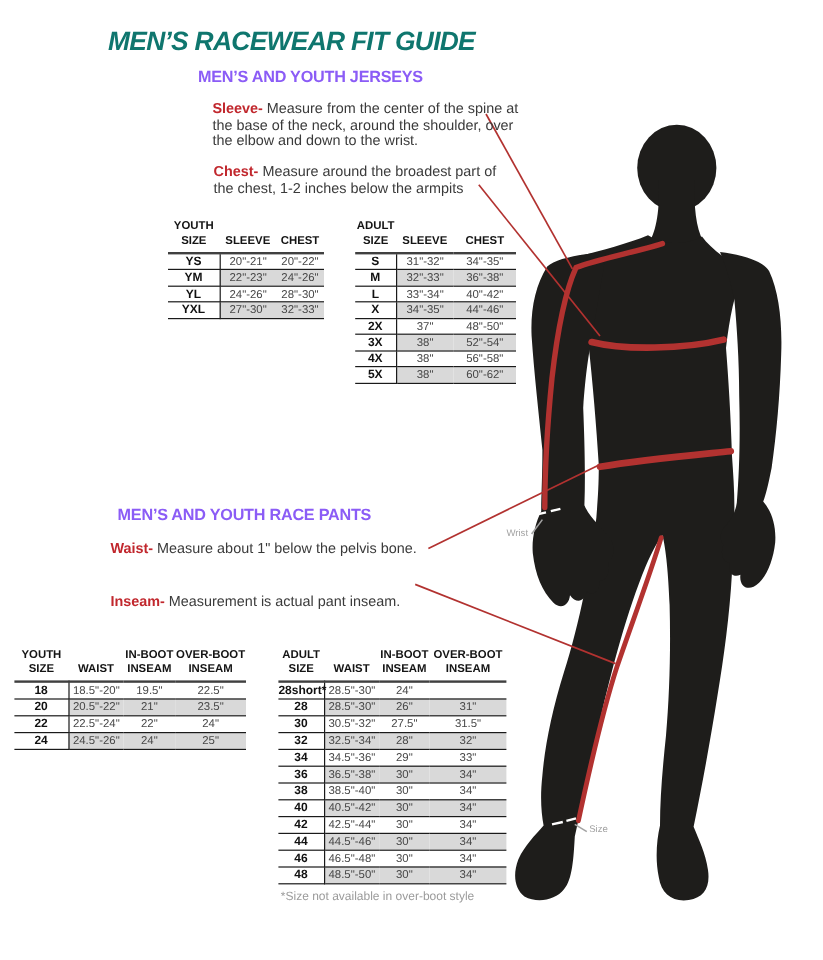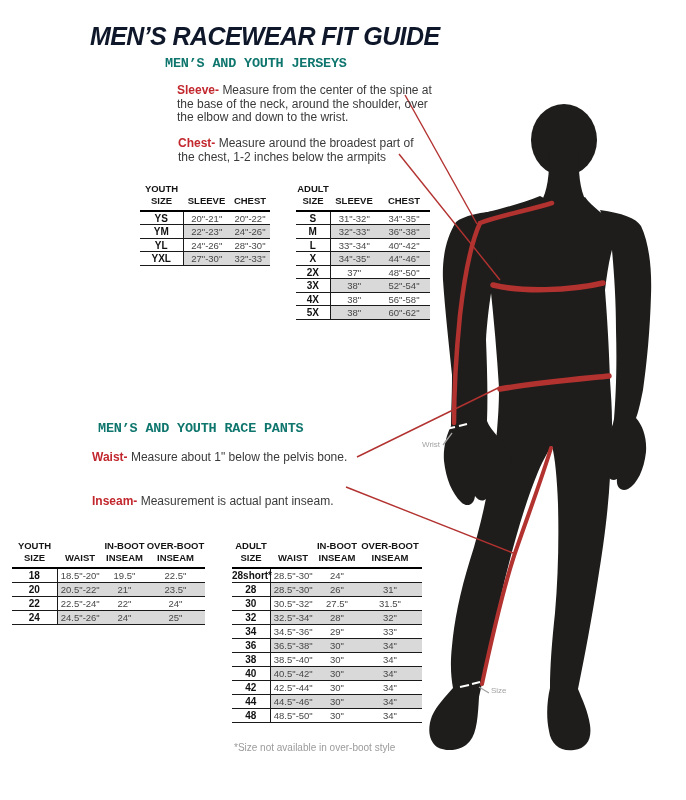--- a/index.html
+++ b/index.html
@@ -2,30 +2,30 @@
 <html><head>
 <meta charset="utf-8">
 <style>
   * { margin:0; padding:0; box-sizing:border-box; }
   body { background:#fff; font-family:"Liberation Sans","DejaVu Sans",sans-serif; }
   .page { position:relative; width:686px; height:800px; background:#ffffff; overflow:hidden; }
   .abs { position:absolute; }
 
   .fig-svg { position:absolute; left:0; top:0; width:686px; height:800px; }
 
-  .main-title { font-size:25px; font-weight:bold; font-style:italic; letter-spacing:-0.6px; color:#0f172a; white-space:nowrap; }
-  .section-heading { font-size:13.5px; font-weight:bold; letter-spacing:-0.2px; color:#0f766e; white-space:nowrap;font-family:Liberation Mono, monospace; }
+  .main-title { font-size:22px; font-weight:bold; font-style:italic; letter-spacing:-0.6px; color:#0f766e; white-space:nowrap; }
+  .section-heading { font-size:13.5px; font-weight:bold; letter-spacing:-0.2px; color:#8b5cf6; white-space:nowrap; }
   .measure-note { font-size:12px; line-height:1.14; color:#3a3a3a; }
   .measure-note .term { font-weight:bold; color:#c1272d; }
   .measure-note.oneline { white-space:nowrap; }
 
   table.size-table { border-collapse:collapse; table-layout:fixed; }
   table.size-table th { font-size:9.5px; font-weight:bold; color:#141414; text-align:center;
     vertical-align:bottom; white-space:pre-line; line-height:1.28; padding:0 0 3px 0; }
-  table.size-table thead tr { border-bottom:2px solid #000000; }
+  table.size-table thead tr { border-bottom:2px solid #404040; }
   table.size-table td { font-size:9.5px; color:#474747; text-align:center; vertical-align:middle;
     border-bottom:1.5px solid #1a1a1a; white-space:nowrap; overflow:visible; }
   table.size-table td.size { font-size:10px; font-weight:bold; color:#111;
     border-right:1.5px solid #1a1a1a; }
   table.size-table tbody tr:nth-child(even) td:not(.size) { background:#d9d9d9; }
   table.jersey td { height:13.5px; }
   table.pants td { height:14px; }
 
   .t-yj { left:140px; top:183px; width:130px; }
   .t-yj col.c0{width:43px} .t-yj col.c1{width:47px} .t-yj col.c2{width:40px}
@@ -368,20 +368,26 @@
           <td>30"</td>
           <td>34"</td>
         </tr>
         <tr>
           <td class="size">44</td>
           <td>44.5"-46"</td>
           <td>30"</td>
           <td>34"</td>
         </tr>
         <tr>
+          <td class="size">46</td>
+          <td>46.5"-48"</td>
+          <td>30"</td>
+          <td>34"</td>
+        </tr>
+        <tr>
           <td class="size">48</td>
           <td>48.5"-50"</td>
           <td>30"</td>
           <td>34"</td>
         </tr>
       </tbody>
   </table>
 
   <div class="abs footnote" style="left:234px; top:742px;">*Size not available in over-boot style</div>
 

